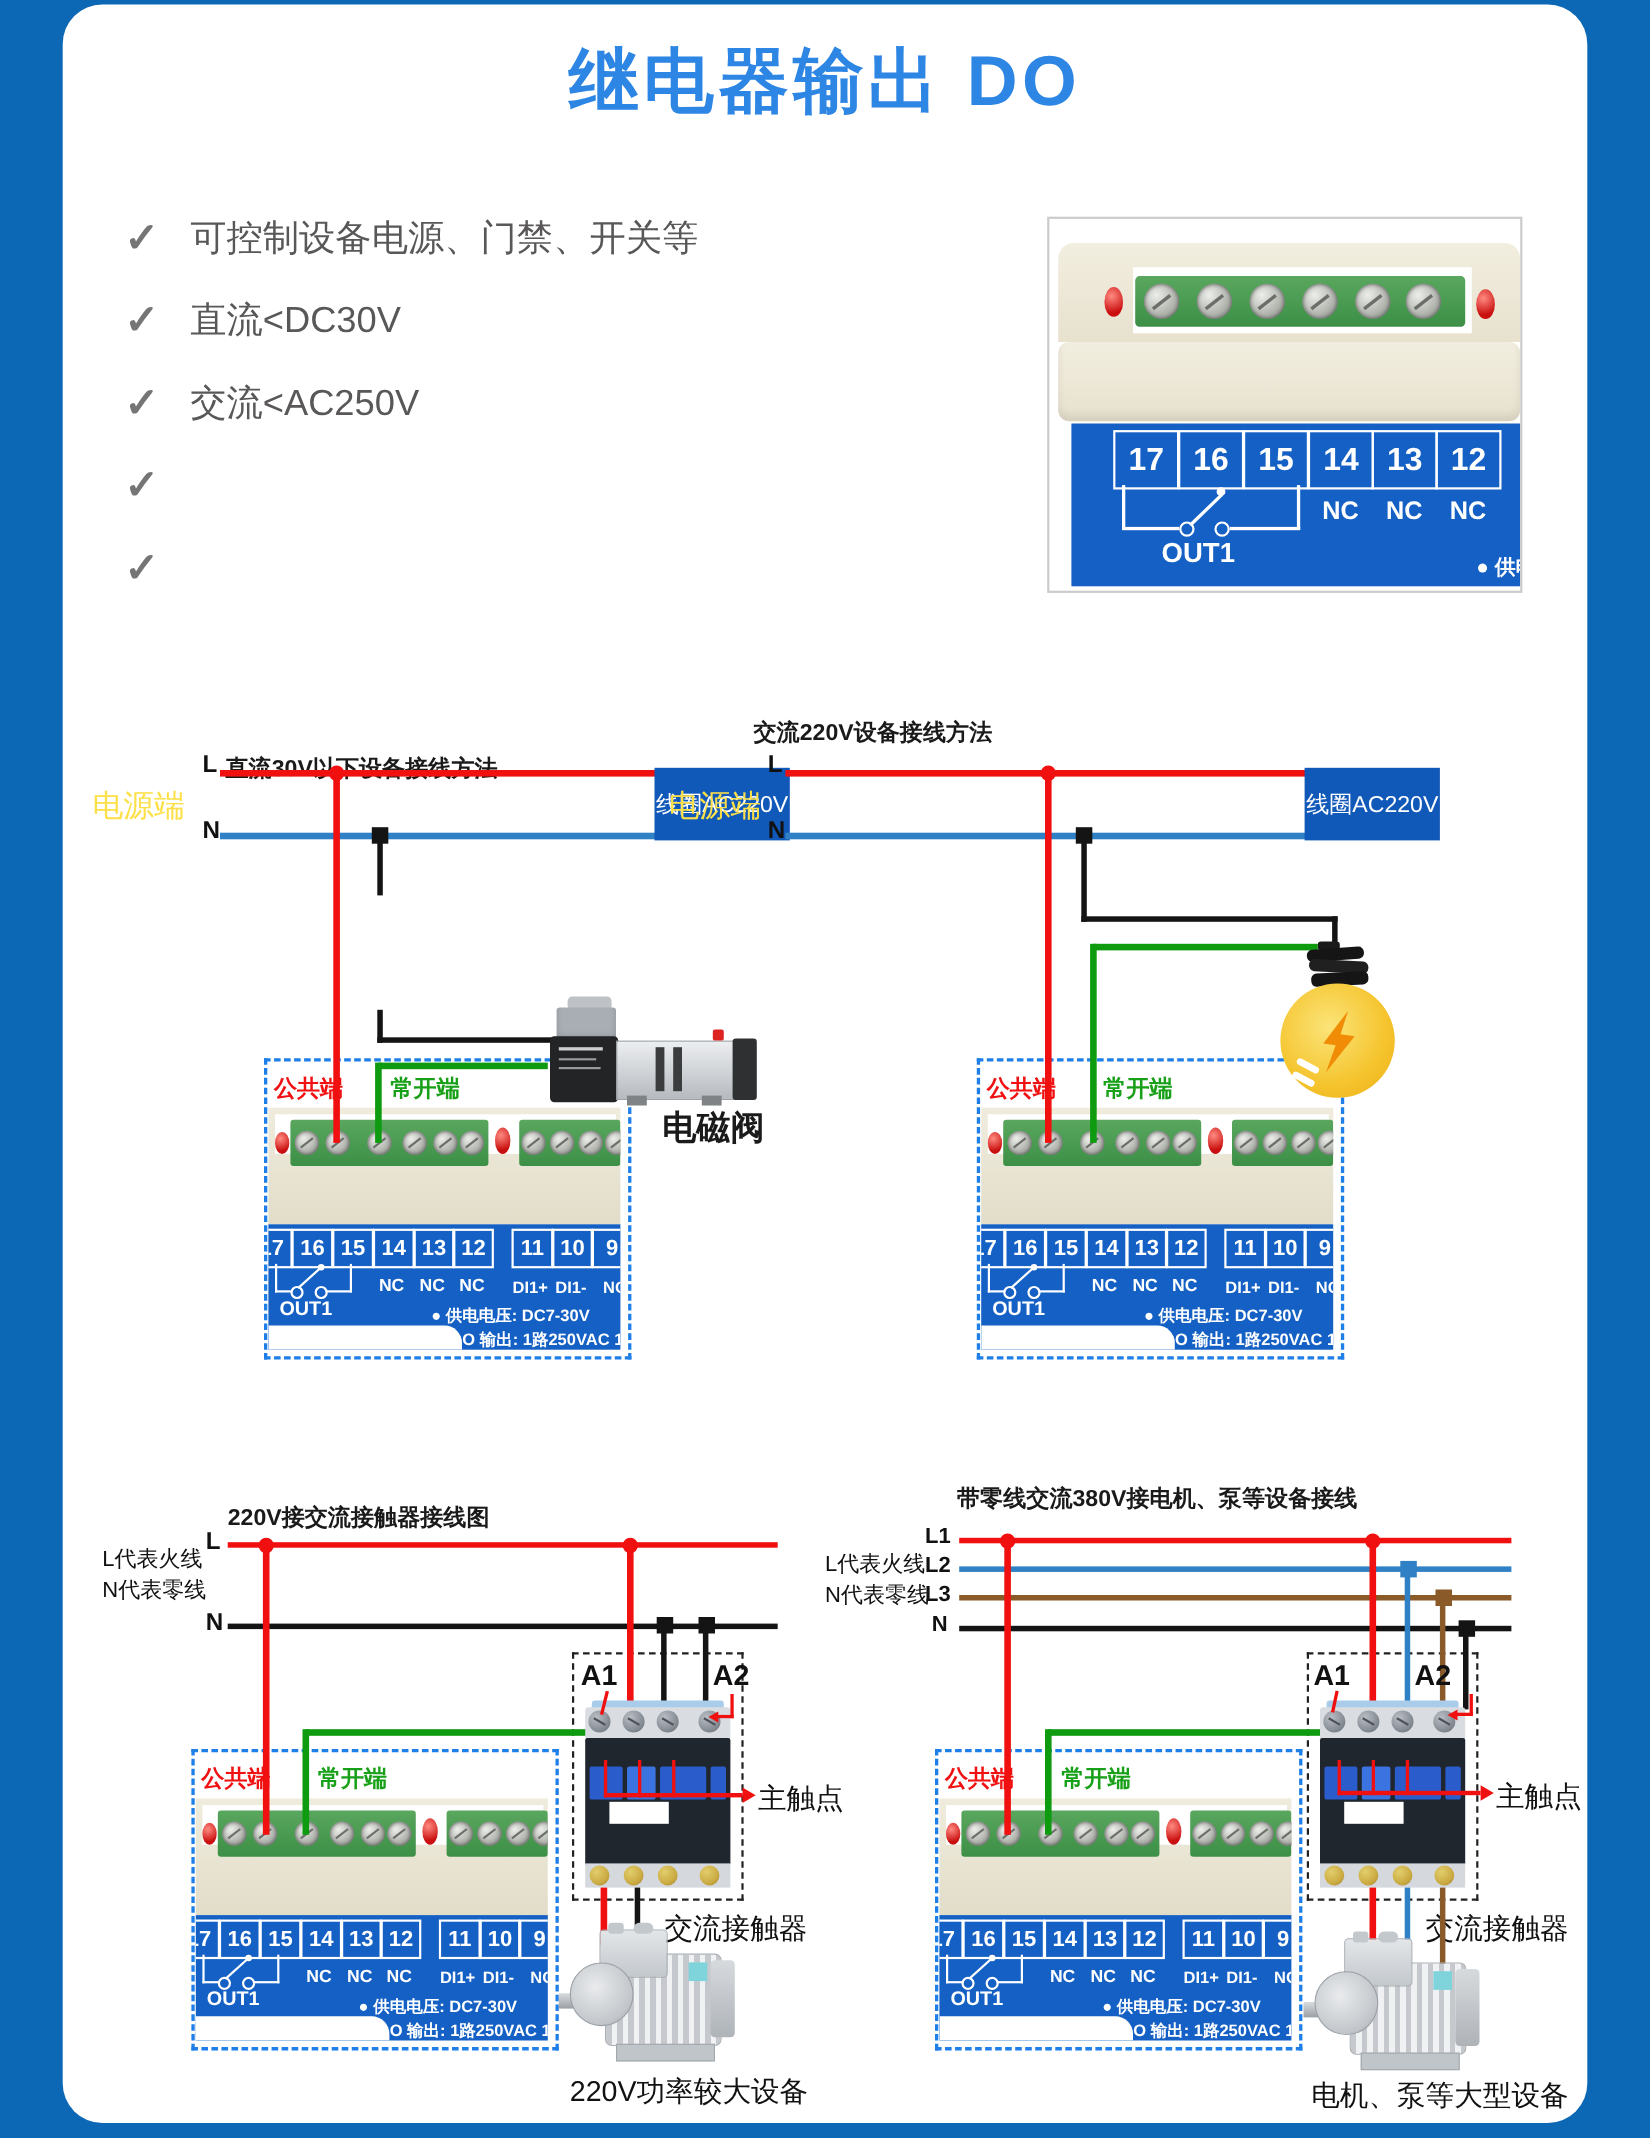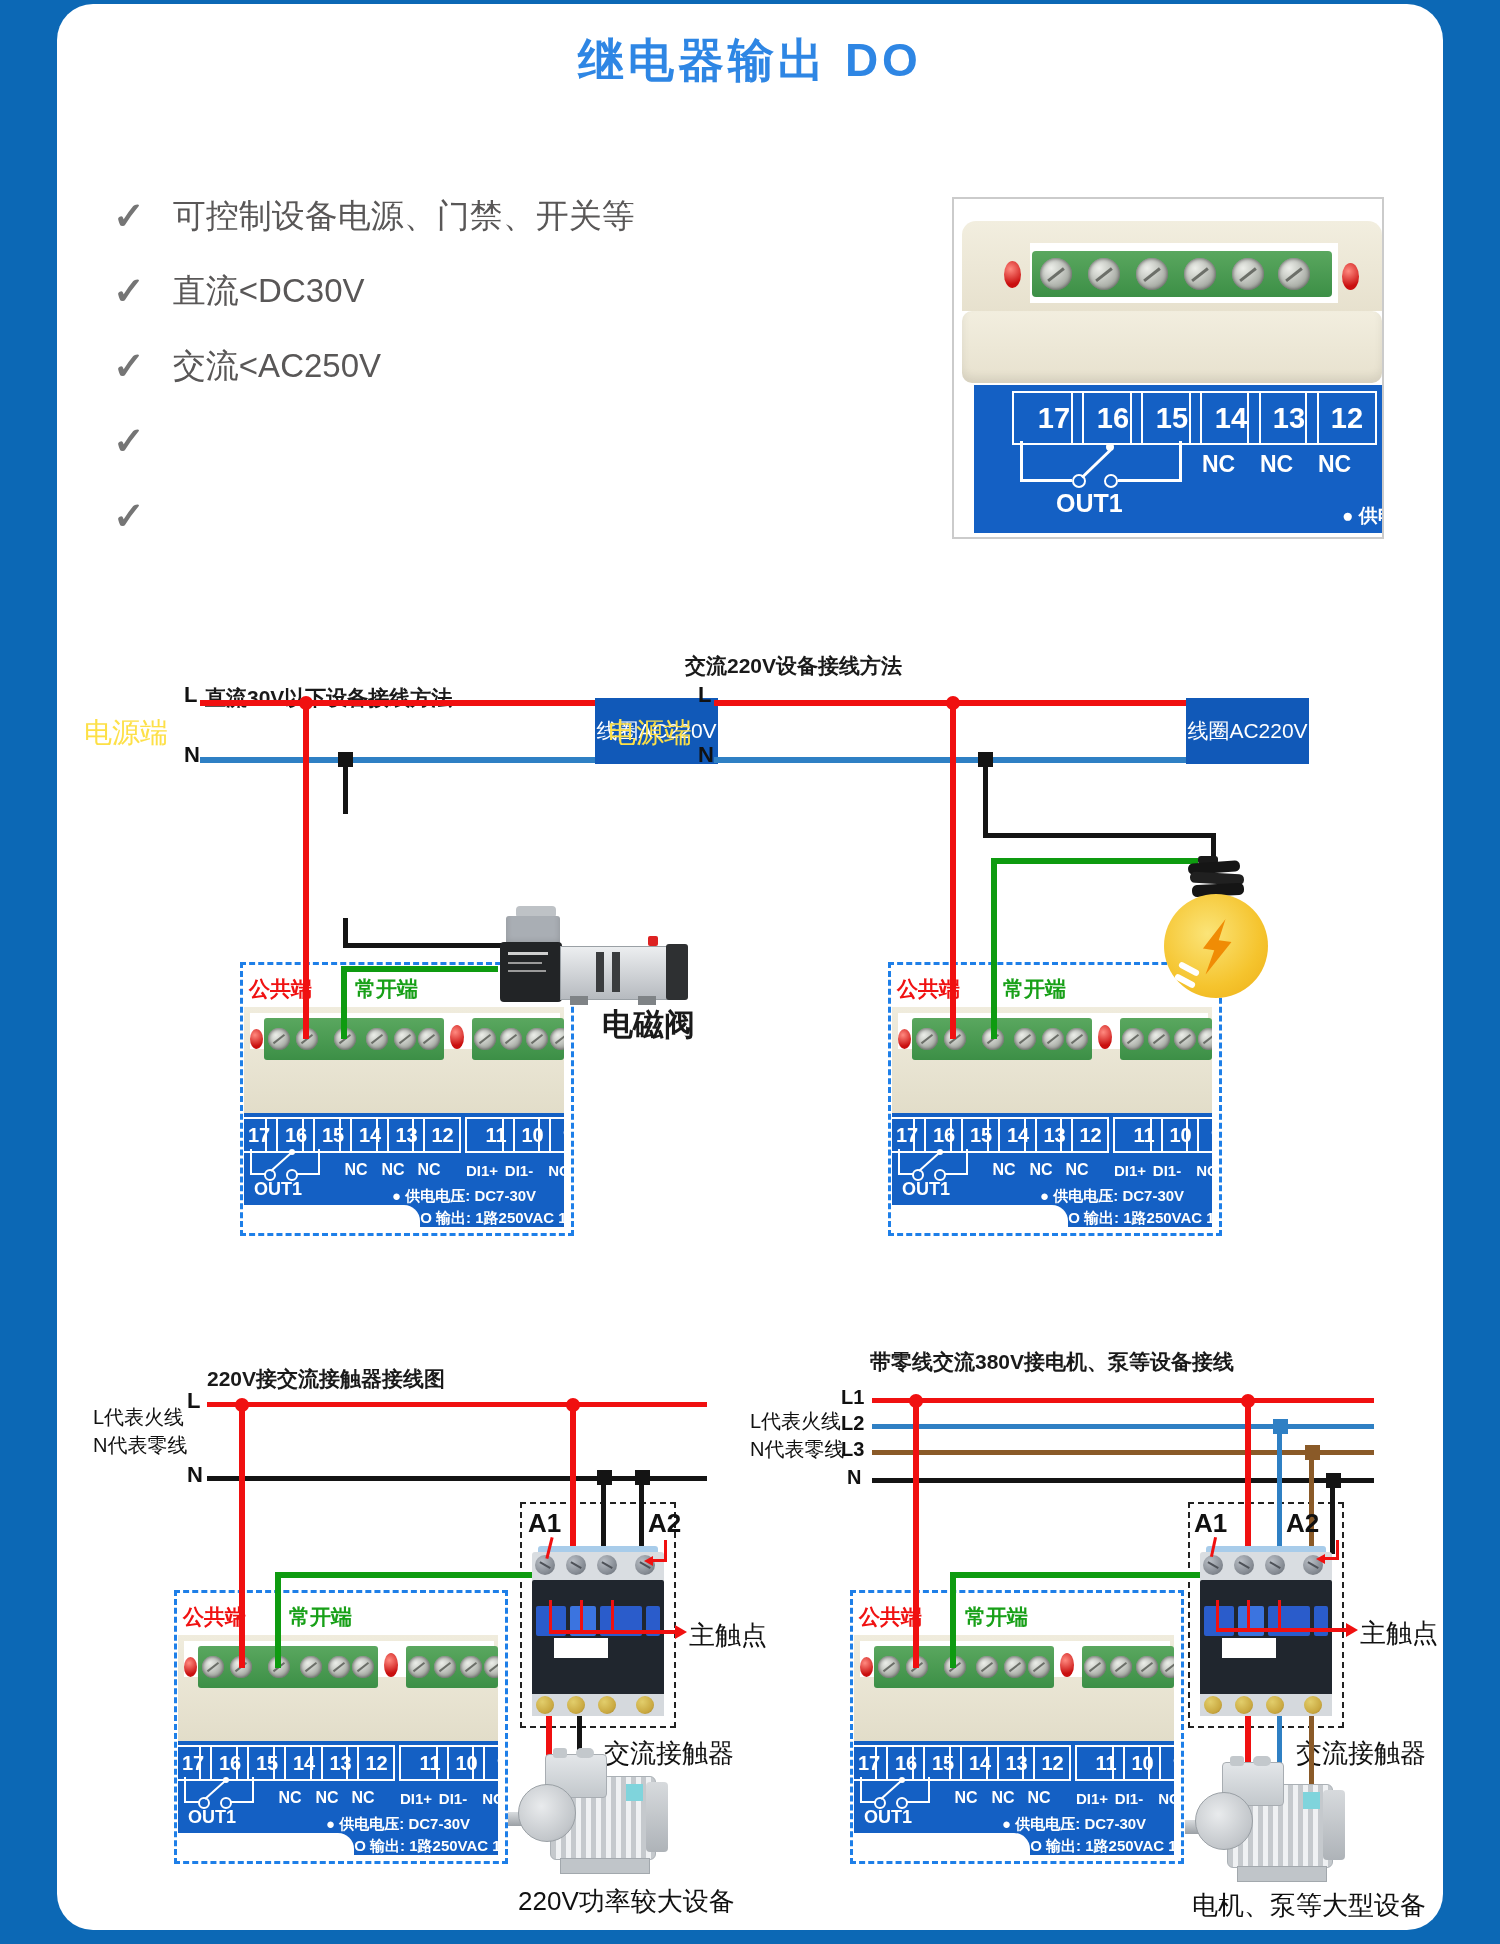--- a/index.html
+++ b/index.html
@@ -1,31 +1,31 @@
 <!DOCTYPE html>
 <html><head>
 <meta charset="utf-8">
 <style>
   html,body{margin:0;padding:0;background:#0C68B5;}
   #canvas{position:relative;width:1500px;height:1944px;background:#0C68B5;font-family:"Liberation Sans",sans-serif;overflow:hidden;}
   .abs{position:absolute;}
   .txt{position:absolute;white-space:nowrap;}
   #card{position:absolute;left:57px;top:4px;width:1386px;height:1926px;background:#ffffff;border-radius:36px;}
-  .page-title{position:absolute;left:0;top:30px;width:100%;text-align:center;font-size:46px;font-weight:bold;color:#2E86E4;letter-spacing:4px;}
+  .page-title{position:absolute;left:0;top:30px;width:100%;text-align:center;font-size:64px;font-weight:bold;color:#2E86E4;letter-spacing:4px;}
   .feat-row{position:absolute;left:113px;height:44px;display:flex;align-items:center;}
   .feat-check{font-size:38px;font-weight:bold;color:#757575;margin-right:28px;}
   .feat-text{font-size:33px;color:#595757;}
   
   #photo-frame{position:absolute;left:952px;top:197px;width:428px;height:338px;background:#fff;border:2px solid #CBCBCB;overflow:hidden;}
   .cream{background:linear-gradient(#F2EEDF,#E7E1CE);}
   .gstrip{background:linear-gradient(#5AA75F,#3C8F46);}
   .scr{position:absolute;border-radius:50%;background:radial-gradient(circle at 35% 32%,#ECEEE9,#AEB2AB 62%,#81857E);box-shadow:inset 0 0 4px #4c4c4c;}
   .scr::after{content:"";position:absolute;left:18%;top:46%;width:64%;height:10%;background:#6c6f69;transform:rotate(-38deg);}
   .led{position:absolute;border-radius:50%;background:radial-gradient(circle at 38% 30%,#FF8A80,#C90F0F 70%);}
-  .numbox{position:absolute;border:2.5px solid #fff;color:#fff;display:flex;align-items:center;justify-content:center;font-weight:bold;padding-left:12px;}
+  .numbox{position:absolute;border:2.5px solid #fff;color:#fff;display:flex;align-items:center;justify-content:center;font-weight:bold;}
   .wht{color:#fff;font-weight:bold;}
   .bluepanel{background:#1460C4;}
   
   .wire{position:absolute;}
   .red{background:#F01010;} .blk{background:#141414;} .nblue{background:#2F80C4;}
   .grn{background:#0E9B10;} .brn{background:#8A5A28;}
   .jdot{position:absolute;width:14px;height:14px;border-radius:50%;background:#F01010;}
   .jsq{position:absolute;width:15px;height:15px;background:#141414;}
   .jsqb{position:absolute;width:15px;height:15px;background:#2F80C4;}
   .jsqbr{position:absolute;width:15px;height:15px;background:#8A5A28;}

